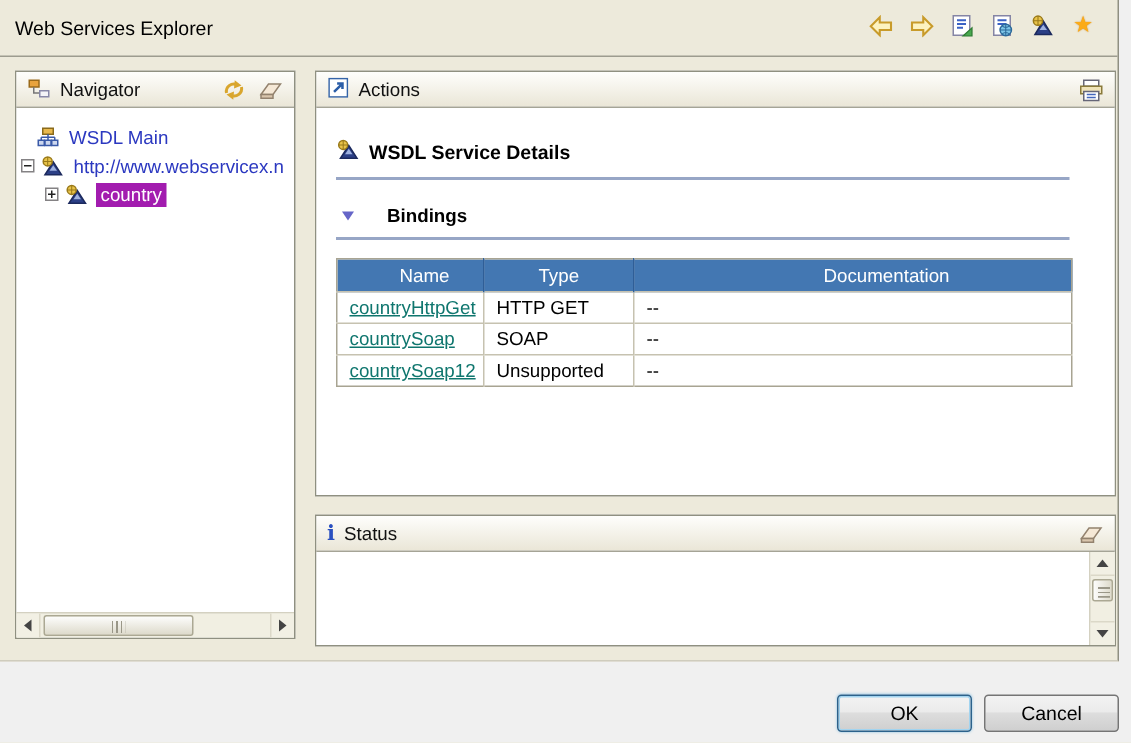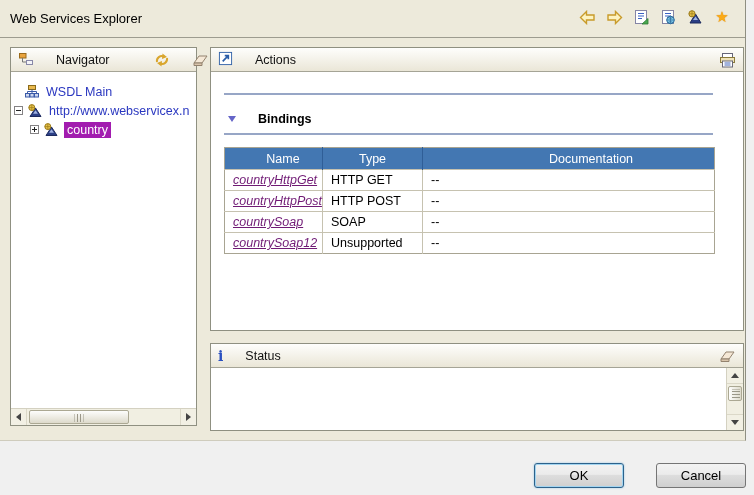--- a/index.html
+++ b/index.html
@@ -35,21 +35,21 @@
   
   .panel {
     position:absolute; background:#fff;
     border:1px solid #8f9081;
   }
   .panel-header {
     height:24px;
     background:linear-gradient(#fefefc, #eae6d7);
     border-bottom:1px solid #a5a496;
     display:flex; align-items:center;
-    padding:0 7px; gap:22px;
+    padding:0 7px; gap:6px;
   }
   .panel-header .ph-label { font-size:12.5px; color:#111; }
   .ph-spacer { flex:1; }
 
   #navigator { left:10px; top:47px; width:187px; height:379px; }
   #actions   { left:210px; top:47px; width:534px; height:284px; }
   #status    { left:210px; top:343px; width:534px; height:88px; }
 
   
   .tree { position:absolute; left:0; top:24px; right:0; bottom:17px; overflow:hidden; background:#fff; padding-top:10px;}
@@ -133,35 +133,35 @@
   }
   table.bindings th:last-child { border-right:none;padding-left:45px; }
   table.bindings { border:1px solid #a8a492; }
   table.bindings td {
     height:21px; border-top:1px solid #c6c2b0; border-right:1px solid #c6c2b0;
     padding:0 0 0 8px; font-size:12.5px; background:#fff;
   }
   table.bindings td:last-child { border-right:none; }
   .col-name { width:98px;padding-left:19px; }
   .col-type { width:100px; }
-  a.blink { color:#701a75; text-decoration:underline; cursor:pointer;font-style:italic; }
+  a.blink { color:#0f766e; text-decoration:underline; cursor:pointer; }
 
   
   .status-body { position:absolute; left:0; top:24px; right:0; bottom:0; background:#fff; }
   .status-text { padding:18px 30px 0 14px; font-size:12.5px; }
   .info-i { font-family:"DejaVu Serif", serif; font-weight:bold; color:#2a50c0; font-size:14px; line-height:14px; }
 
   
   .btn {
     position:absolute; width:90px; height:25px; top:463px;
     border-radius:3px; font-size:13px; font-family:"Liberation Sans",sans-serif;
     display:flex; align-items:center; justify-content:center; cursor:pointer;
     background:linear-gradient(#f3f3f3 0%, #ebebeb 45%, #dddddd 50%, #cfcfcf 100%);
   }
-  #okBtn { left:534px; border:1px solid #2c628b; box-shadow:inset 0 0 0 1px #a2d4f0, 0 0 2px #8cc2e2; }
+  #okBtn { left:558px; border:1px solid #2c628b; box-shadow:inset 0 0 0 1px #a2d4f0, 0 0 2px #8cc2e2; }
   #cancelBtn { left:656px; border:1px solid #757575; }
 </style>
 </head>
 <body>
 
 <div class="browser">
 
   <div class="titlebar">
     <span class="title">Web Services Explorer</span>
     <div class="toolbar">
@@ -295,20 +295,31 @@
       <span class="tbico">
         <svg width="17" height="16" viewBox="0 0 17 16">
             <rect x="3.5" y="1.5" width="10" height="4" fill="#fff" stroke="#667"></rect>
             <rect x="1.5" y="5.5" width="14" height="5" fill="#efe3b8" stroke="#8a7a3a"></rect>
             <rect x="3.5" y="9" width="10" height="6" fill="#fff" stroke="#667"></rect>
             <path d="M5.5 11 h6 M5.5 13 h6" stroke="#4466bb" stroke-width="1" fill="none"></path>
           </svg>
       </span>
     </div>
     <div class="actions-body">
+      <div class="svc-heading">
+        <span>
+          <svg width="16" height="16" viewBox="0 0 16 16">
+              <path d="M3 13.5 L8.5 5 L14 13.5 Z" fill="#2b3f86" stroke="#1c2a5e"></path>
+              <path d="M6 10.8 L8.5 7.2 L11 10.8 Z" fill="#9fb2e0"></path>
+              <circle cx="4.8" cy="4.6" r="3" fill="#e8c34a" stroke="#9a7a1a"></circle>
+              <path d="M1.8 4.6 h6 M4.8 1.6 v6" stroke="#9a7a1a" stroke-width="0.7"></path>
+            </svg>
+        </span>
+        <span class="txt">WSDL Service Details</span>
+      </div>
       <div class="rule-blue"></div>
       <div class="bindings-hdr">
         <span class="collapse-tri"></span>
         <span class="txt">Bindings</span>
       </div>
       <div class="rule-blue2"></div>
       <table class="bindings">
         <thead>
           <tr>
             <th class="col-name">Name</th>
@@ -316,25 +327,20 @@
             <th>Documentation</th>
           </tr>
         </thead>
         <tbody>
           <tr>
             <td><a class="blink">countryHttpGet</a></td>
             <td>HTTP GET</td>
             <td>--</td>
           </tr>
           <tr>
-            <td><a class="blink">countryHttpPost</a></td>
-            <td>HTTP POST</td>
-            <td>--</td>
-          </tr>
-          <tr>
             <td><a class="blink">countrySoap</a></td>
             <td>SOAP</td>
             <td>--</td>
           </tr>
           <tr>
             <td><a class="blink">countrySoap12</a></td>
             <td>Unsupported</td>
             <td>--</td>
           </tr>
         </tbody>

